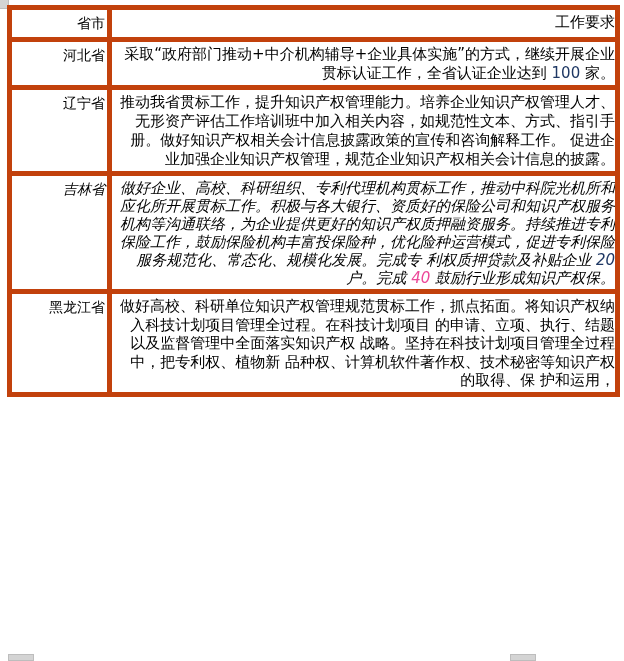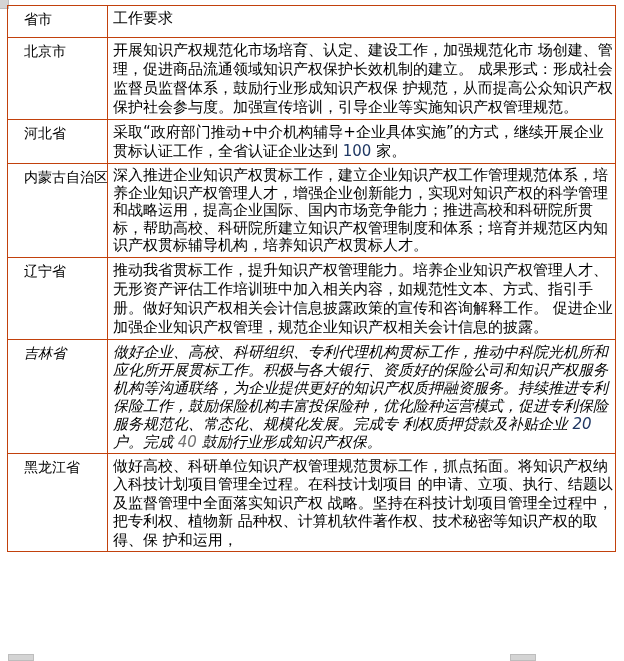--- a/index.html
+++ b/index.html
@@ -21,23 +21,24 @@
     position: absolute;
     left: 7px;
     top: 5px;
     width: 608px;
     border-collapse: collapse;
     table-layout: fixed;
     color: #000000;
   }
   table.req-table th,
   table.req-table td {
-    border: 1px solid #c2410c;
+    border: 5px solid #c2410c;
     vertical-align: top;
     overflow: hidden;
+    text-align: right;
   }
   th.col-province, td.col-province {
     width: 100px;
     padding: 4px 2px 2px 16px;
     font-size: 14px;
     font-weight: normal;
     text-align: left;
     white-space: nowrap;
     line-height: 19px;
   }
@@ -73,39 +74,31 @@
       <col style="width:100px">
       <col style="width:508px">
     </colgroup>
     <thead>
       <tr>
         <th class="col-province">省市</th>
         <th class="col-req">工作要求</th>
       </tr>
     </thead>
     <tbody>
-        <tr style="height: 80px;">
-          <td class="col-province">北京市</td>
-          <td class="col-req" style="line-height: 19px;"><span>开展知识产权规范化市场培育、认定、建设工作，加强规范化市 场创建、管理，促进商品流通领域知识产权保护长效机制的建立。 成果形式：形成社会监督员监督体系，鼓励行业形成知识产权保 护规范，从而提高公众知识产权保护社会参与度。加强宣传培训，引导企业等实施知识产权管理规范。</span></td>
-        </tr>
         <tr style="height: 40px;">
           <td class="col-province">河北省</td>
           <td class="col-req" style="line-height: 19px;"><span>采取“政府部门推动+中介机构辅导+企业具体实施”的方式，继续开展企业贯标认证工作，全省认证企业达到 </span><span style="color: rgb(31, 56, 100);">100</span><span> 家。</span></td>
-        </tr>
-        <tr style="height: 92px;">
-          <td class="col-province">内蒙古自治区</td>
-          <td class="col-req" style="line-height: 17.5px;"><span>深入推进企业知识产权贯标工作，建立企业知识产权工作管理规范体系，培养企业知识产权管理人才，增强企业创新能力，实现对知识产权的科学管理和战略运用，提高企业国际、国内市场竞争能力；推进高校和科研院所贯标，帮助高校、科研院所建立知识产权管理制度和体系；培育并规范区内知识产权贯标辅导机构，培养知识产权贯标人才。</span></td>
         </tr>
         <tr style="height: 78px;">
           <td class="col-province">辽宁省</td>
           <td class="col-req" style="line-height: 19px;"><span>推动我省贯标工作，提升知识产权管理能力。培养企业知识产权管理人才、无形资产评估工作培训班中加入相关内容，如规范性文本、方式、指引手册。做好知识产权相关会计信息披露政策的宣传和咨询解释工作。 促进企业加强企业知识产权管理，规范企业知识产权相关会计信息的披露。</span></td>
         </tr>
         <tr style="height: 109px; font-style: italic;">
           <td class="col-province">吉林省</td>
-          <td class="col-req" style="line-height: 18px;"><span>做好企业、高校、科研组织、专利代理机构贯标工作，推动中科院光机所和应化所开展贯标工作。积极与各大银行、资质好的保险公司和知识产权服务机构等沟通联络，为企业提供更好的知识产权质押融资服务。持续推进专利保险工作，鼓励保险机构丰富投保险种，优化险种运营模式，促进专利保险服务规范化、常态化、规模化发展。完成专 利权质押贷款及补贴企业 </span><span style="color: rgb(31, 56, 100);">20</span><span> 户。完成 </span><span style="color: #737373;">40</span><span> 鼓励行业形成知识产权保。</span></td>
+          <td class="col-req" style="line-height: 18px;"><span>做好企业、高校、科研组织、专利代理机构贯标工作，推动中科院光机所和应化所开展贯标工作。积极与各大银行、资质好的保险公司和知识产权服务机构等沟通联络，为企业提供更好的知识产权质押融资服务。持续推进专利保险工作，鼓励保险机构丰富投保险种，优化险种运营模式，促进专利保险服务规范化、常态化、规模化发展。完成专 利权质押贷款及补贴企业 </span><span style="color: rgb(31, 56, 100);">20</span><span> 户。完成 </span><span style="color: #ec4899;">40</span><span> 鼓励行业形成知识产权保。</span></td>
         </tr>
         <tr style="height: 74px;">
           <td class="col-province">黑龙江省</td>
           <td class="col-req" style="line-height: 18.5px;"><span>做好高校、科研单位知识产权管理规范贯标工作，抓点拓面。将知识产权纳入科技计划项目管理全过程。在科技计划项目 的申请、立项、执行、结题以及监督管理中全面落实知识产权 战略。坚持在科技计划项目管理全过程中，把专利权、植物新 品种权、计算机软件著作权、技术秘密等知识产权的取得、保 护和运用，</span></td>
         </tr>
       </tbody>
   </table>
 
   <div class="handle handle-bottom-a"></div>
   <div class="handle handle-bottom-b"></div>

